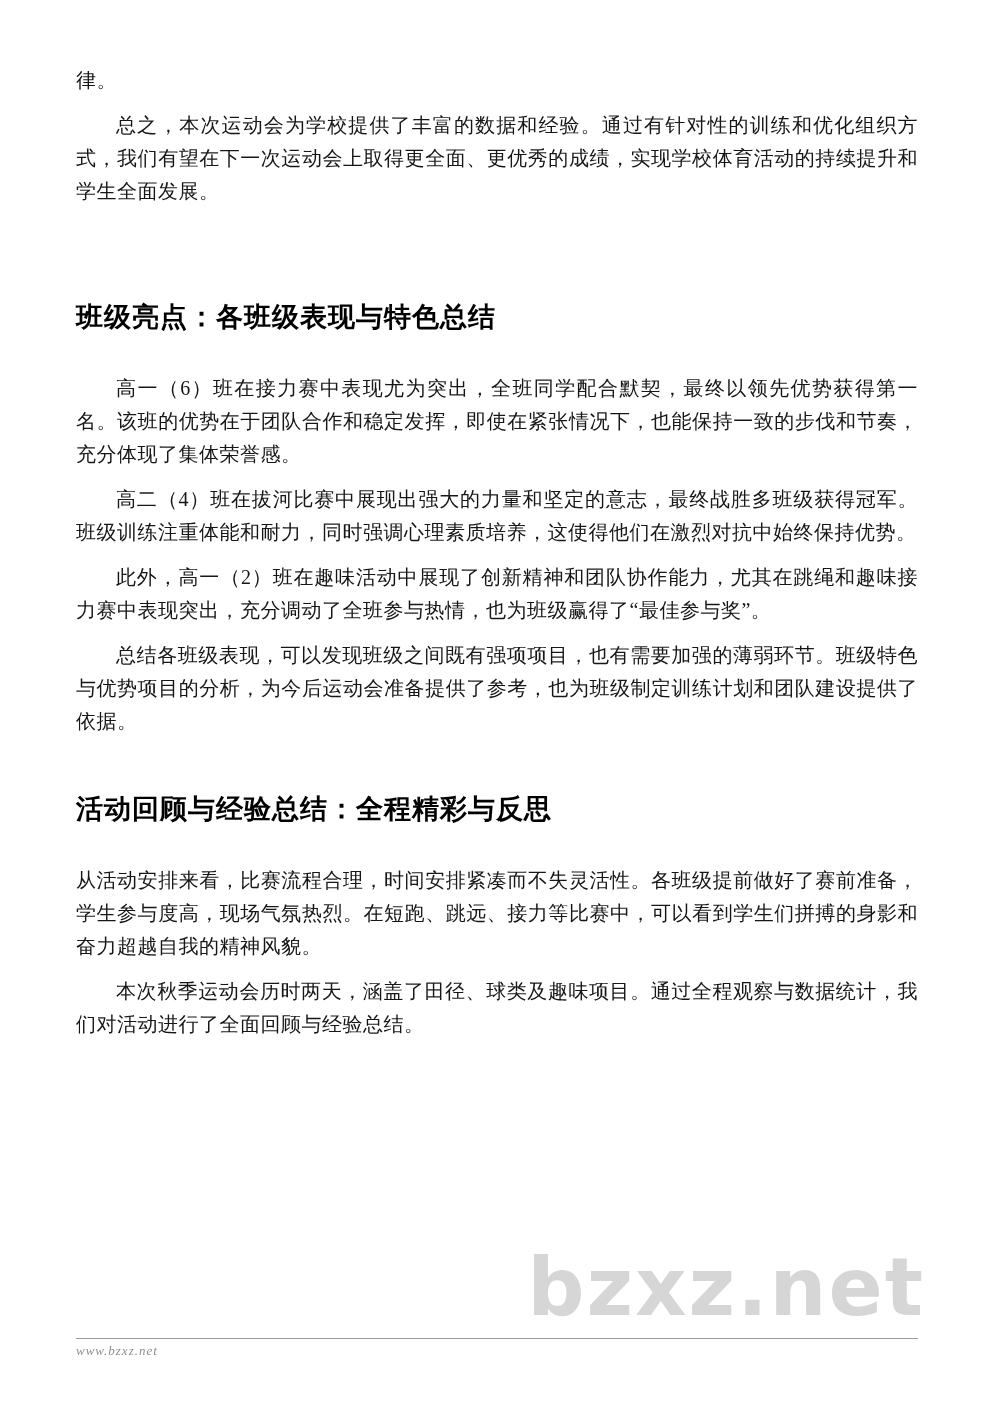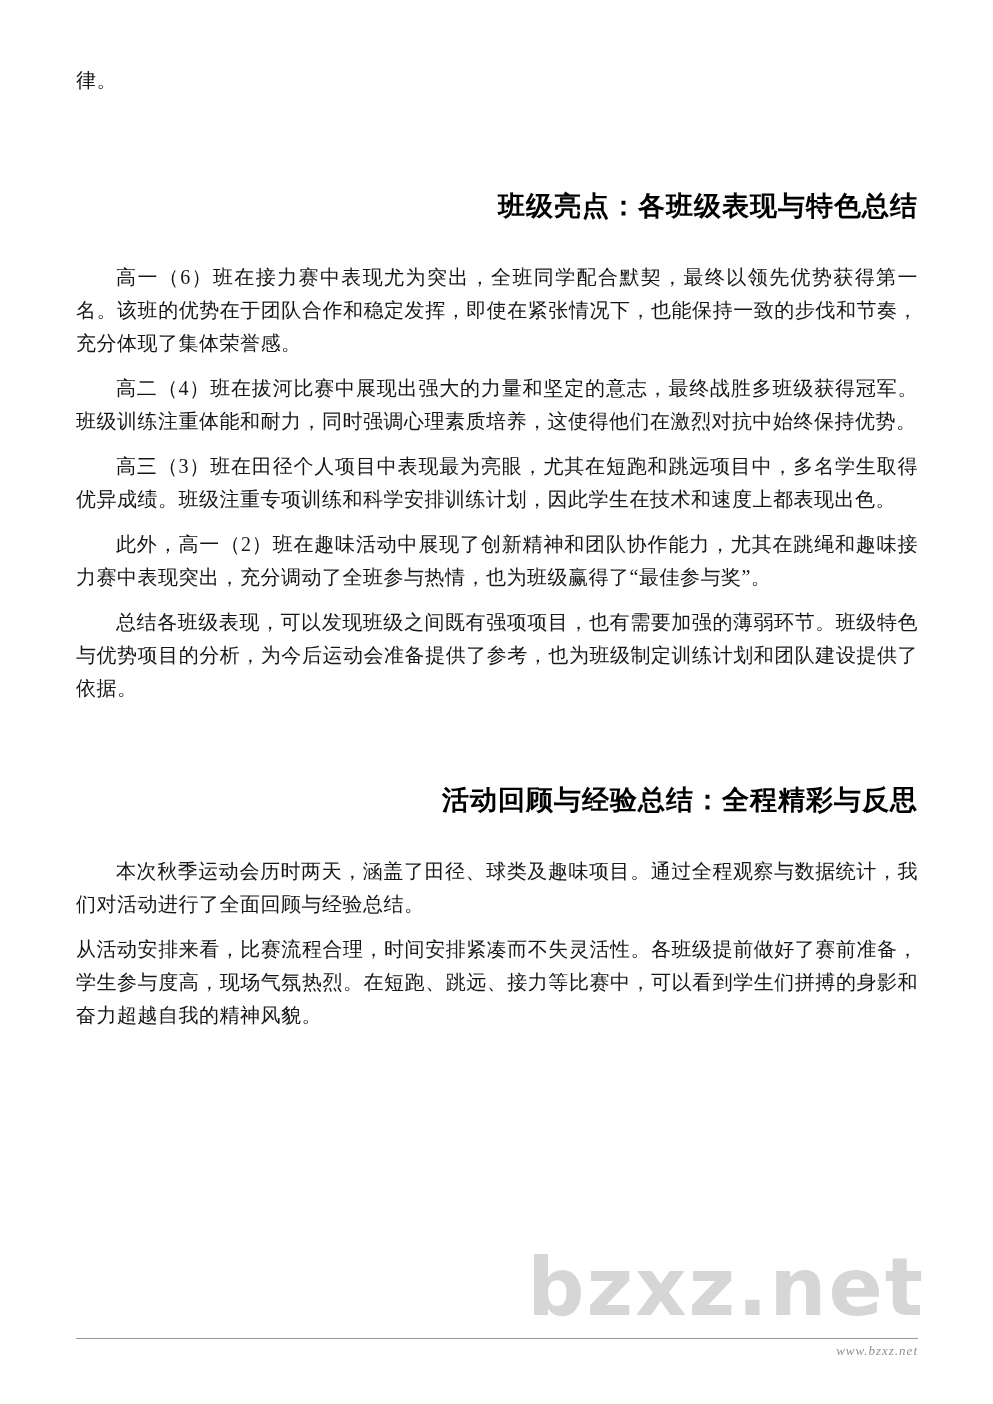--- a/index.html
+++ b/index.html
@@ -33,27 +33,27 @@
     letter-spacing: 0.5px;
   }
   .para.no-indent {
     text-indent: 0;
   }
   .heading {
     font-family: "Liberation Sans", "DejaVu Sans", sans-serif;
     font-size: 27px;
     line-height: 38px;
     font-weight: 700;
-    text-align: right;
+    text-align: left;
     margin: 90px 0 36px 0;
     color: #000000;
     letter-spacing: 1px;
   }
   .heading.second {
-    margin-top: 76px;
+    margin-top: 52px;
   }
   .watermark {
     position: absolute;
     top: 1248px;
     right: 68px;
     z-index: 1;
     font-family: "DejaVu Sans", "Liberation Sans", sans-serif;
     font-weight: 700;
     font-size: 80px;
     line-height: 80px;
@@ -67,48 +67,47 @@
     left: 76px;
     width: 842px;
     top: 1338px;
     z-index: 3;
   }
   .footer-rule {
     border-top: 1px solid #9a9a9a;
     height: 0;
   }
   .footer-url {
-    text-align: right;
     font-size: 13px;
     font-style: italic;
     color: #8f8f8f;
     margin-top: 4px;
     letter-spacing: 1px;
   }
 </style>
 </head>
 <body>
 
 <div class="page">
 
   <main class="content">
     <p class="para no-indent">律。</p>
+    <p class="para">总之，本次运动会为学校提供了丰富的数据和经验。通过有针对性的训练和优化组织方式，我们有望在下一次运动会上取得更全面、更优秀的成绩，实现学校体育活动的持续提升和学生全面发展。</p>
 
     <h2 class="heading">班级亮点：各班级表现与特色总结</h2>
 
     <p class="para">高一（6）班在接力赛中表现尤为突出，全班同学配合默契，最终以领先优势获得第一名。该班的优势在于团队合作和稳定发挥，即使在紧张情况下，也能保持一致的步伐和节奏，充分体现了集体荣誉感。</p>
     <p class="para">高二（4）班在拔河比赛中展现出强大的力量和坚定的意志，最终战胜多班级获得冠军。班级训练注重体能和耐力，同时强调心理素质培养，这使得他们在激烈对抗中始终保持优势。</p>
-    <p class="para">高三（3）班在田径个人项目中表现最为亮眼，尤其在短跑和跳远项目中，多名学生取得优异成绩。班级注重专项训练和科学安排训练计划，因此学生在技术和速度上都表现出色。</p>
     <p class="para">此外，高一（2）班在趣味活动中展现了创新精神和团队协作能力，尤其在跳绳和趣味接力赛中表现突出，充分调动了全班参与热情，也为班级赢得了“最佳参与奖”。</p>
     <p class="para">总结各班级表现，可以发现班级之间既有强项项目，也有需要加强的薄弱环节。班级特色与优势项目的分析，为今后运动会准备提供了参考，也为班级制定训练计划和团队建设提供了依据。</p>
 
     <h2 class="heading second">活动回顾与经验总结：全程精彩与反思</h2>
 
+    <p class="para no-indent">从活动安排来看，比赛流程合理，时间安排紧凑而不失灵活性。各班级提前做好了赛前准备，学生参与度高，现场气氛热烈。在短跑、跳远、接力等比赛中，可以看到学生们拼搏的身影和奋力超越自我的精神风貌。</p>
     <p class="para">本次秋季运动会历时两天，涵盖了田径、球类及趣味项目。通过全程观察与数据统计，我们对活动进行了全面回顾与经验总结。</p>
-    <p class="para no-indent">从活动安排来看，比赛流程合理，时间安排紧凑而不失灵活性。各班级提前做好了赛前准备，学生参与度高，现场气氛热烈。在短跑、跳远、接力等比赛中，可以看到学生们拼搏的身影和奋力超越自我的精神风貌。</p>
   </main>
 
   <div class="watermark">bzxz.net</div>
 
   <div class="footer">
     <div class="footer-rule"></div>
     <div class="footer-url">www.bzxz.net</div>
   </div>
 
 </div>

